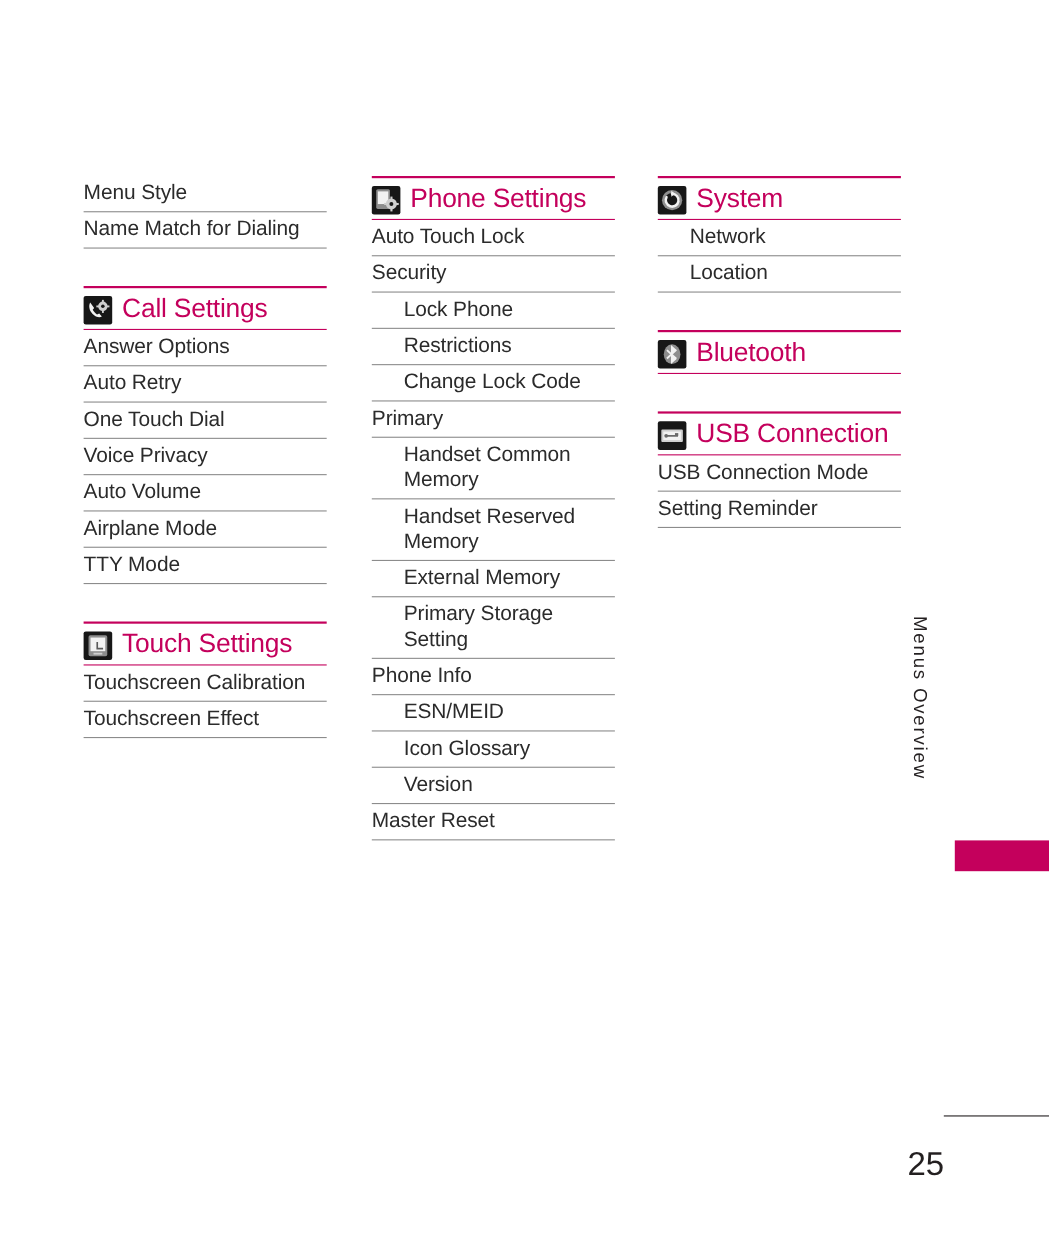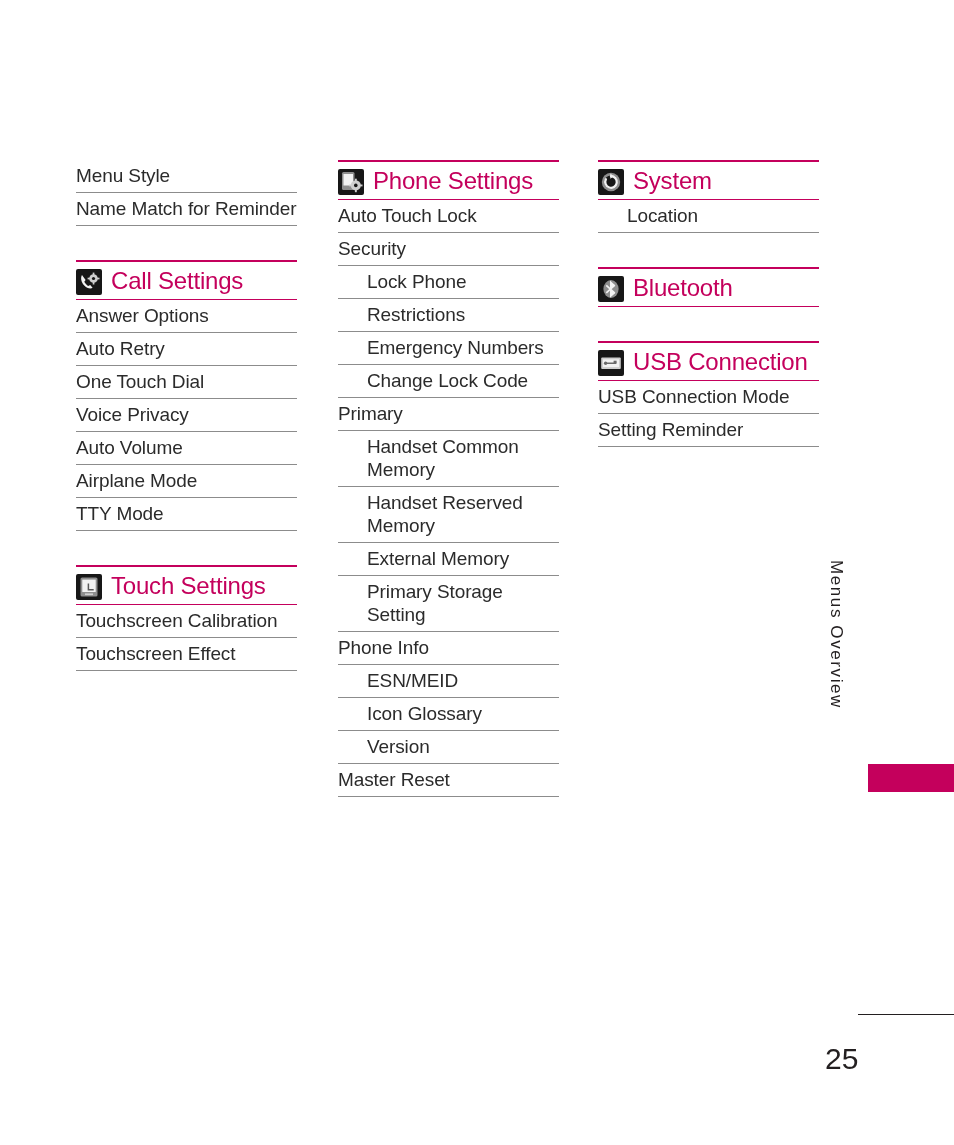--- a/index.html
+++ b/index.html
@@ -129,21 +129,21 @@
   }
 </style>
 </head>
 <body>
 
 <div class="page">
 
   <div class="col col-1">
       <div class="section">
         <div class="row">Menu Style</div>
-        <div class="row">Name Match for Reminder</div>
+        <div class="row">Name Match for Dialing</div>
       </div>
       <div class="section">
         <div class="sec-rule-top"></div>
         <div class="sec-head">
           <span class="ico">
             <svg width="26" height="26" viewBox="0 0 26 26">
               <path d="M6 6c-1.6 2.6-1 7 2 10.2 2.9 3.1 6.6 4 8.6 2.6l-2.4-2.8-2 .9c-1.5-.9-3.1-2.6-3.9-4.2l1.3-1.7L6 6z" fill="#f2f2f2"></path>
               <circle cx="17.5" cy="9.5" r="4.3" fill="#cfcfcf"></circle>
               <circle cx="17.5" cy="9.5" r="1.6" fill="#171717"></circle>
               <g fill="#cfcfcf">
@@ -202,21 +202,20 @@
               </g>
             </svg>
           </span>
           <span class="sec-title">Phone Settings</span>
         </div>
         <div class="sec-rule-bottom"></div>
         <div class="row">Auto Touch Lock</div>
         <div class="row">Security</div>
         <div class="row lvl2">Lock Phone</div>
         <div class="row lvl2">Restrictions</div>
-        <div class="row lvl2">Emergency Numbers</div>
         <div class="row lvl2">Change Lock Code</div>
         <div class="row">Primary</div>
         <div class="row lvl2">Handset Common Memory</div>
         <div class="row lvl2">Handset Reserved Memory</div>
         <div class="row lvl2">External Memory</div>
         <div class="row lvl2">Primary Storage Setting</div>
         <div class="row">Phone Info</div>
         <div class="row lvl2">ESN/MEID</div>
         <div class="row lvl2">Icon Glossary</div>
         <div class="row lvl2">Version</div>
@@ -231,20 +230,21 @@
             <svg width="26" height="26" viewBox="0 0 26 26">
               <circle cx="13" cy="13" r="9.2" fill="#8e8e8e"></circle>
               <circle cx="13" cy="13" r="6.6" fill="#171717"></circle>
               <path d="M13 7.2a5.8 5.8 0 1 1-5.1 3.1" stroke="#f2f2f2" stroke-width="2.3" fill="none" stroke-linecap="round"></path>
               <path d="M12.3 4.4l3.4 2.8-3.4 2.6z" fill="#f2f2f2"></path>
             </svg>
           </span>
           <span class="sec-title">System</span>
         </div>
         <div class="sec-rule-bottom"></div>
+        <div class="row lvl2">Network</div>
         <div class="row lvl2">Location</div>
       </div>
       <div class="section">
         <div class="sec-rule-top"></div>
         <div class="sec-head">
           <span class="ico">
             <svg width="26" height="26" viewBox="0 0 26 26">
               <ellipse cx="13" cy="13" rx="7.6" ry="9" fill="#8e8e8e"></ellipse>
               <path d="M12 4.6l5.1 4.6-5.1 4.4V4.6zm0 8.2l5.1 4.5-5.1 4.5v-9z" fill="#f2f2f2"></path>
               <path d="M8.3 9.3l8.5 7.8M8.3 16.9l8.5-7.8" stroke="#f2f2f2" stroke-width="1.7" fill="none"></path>

